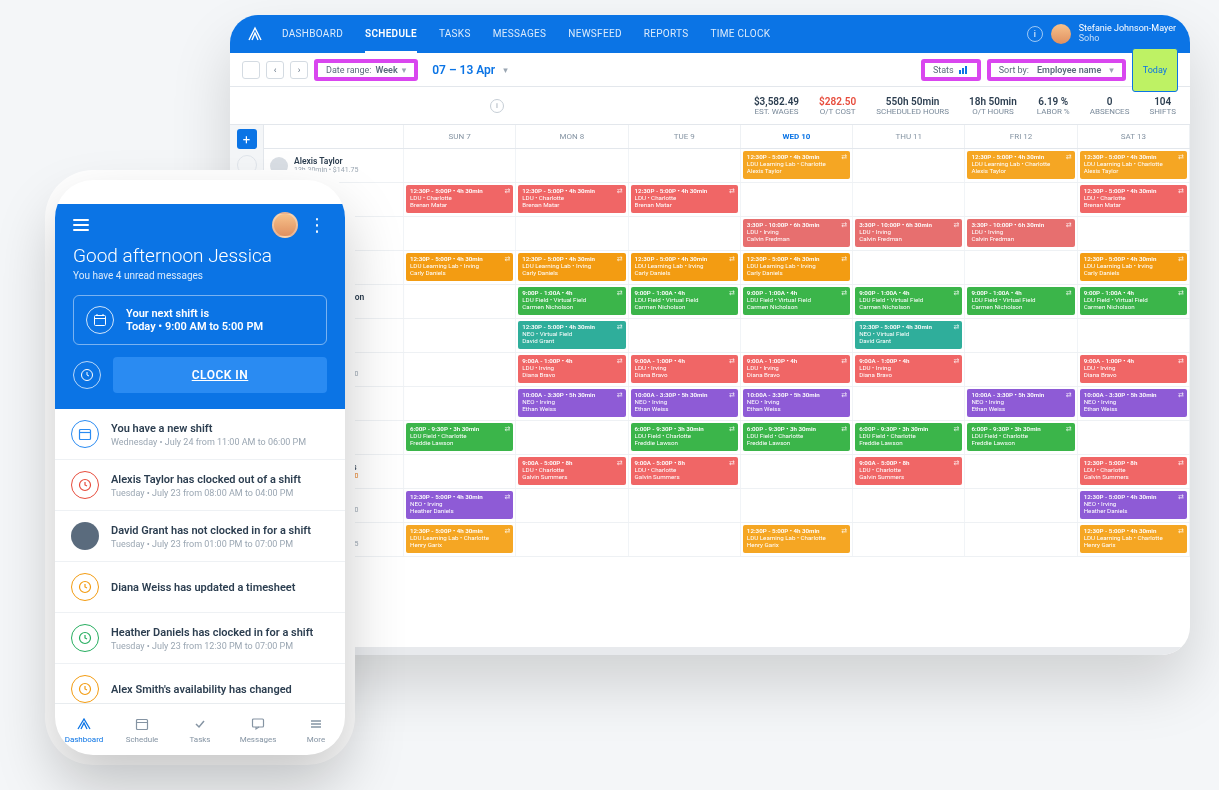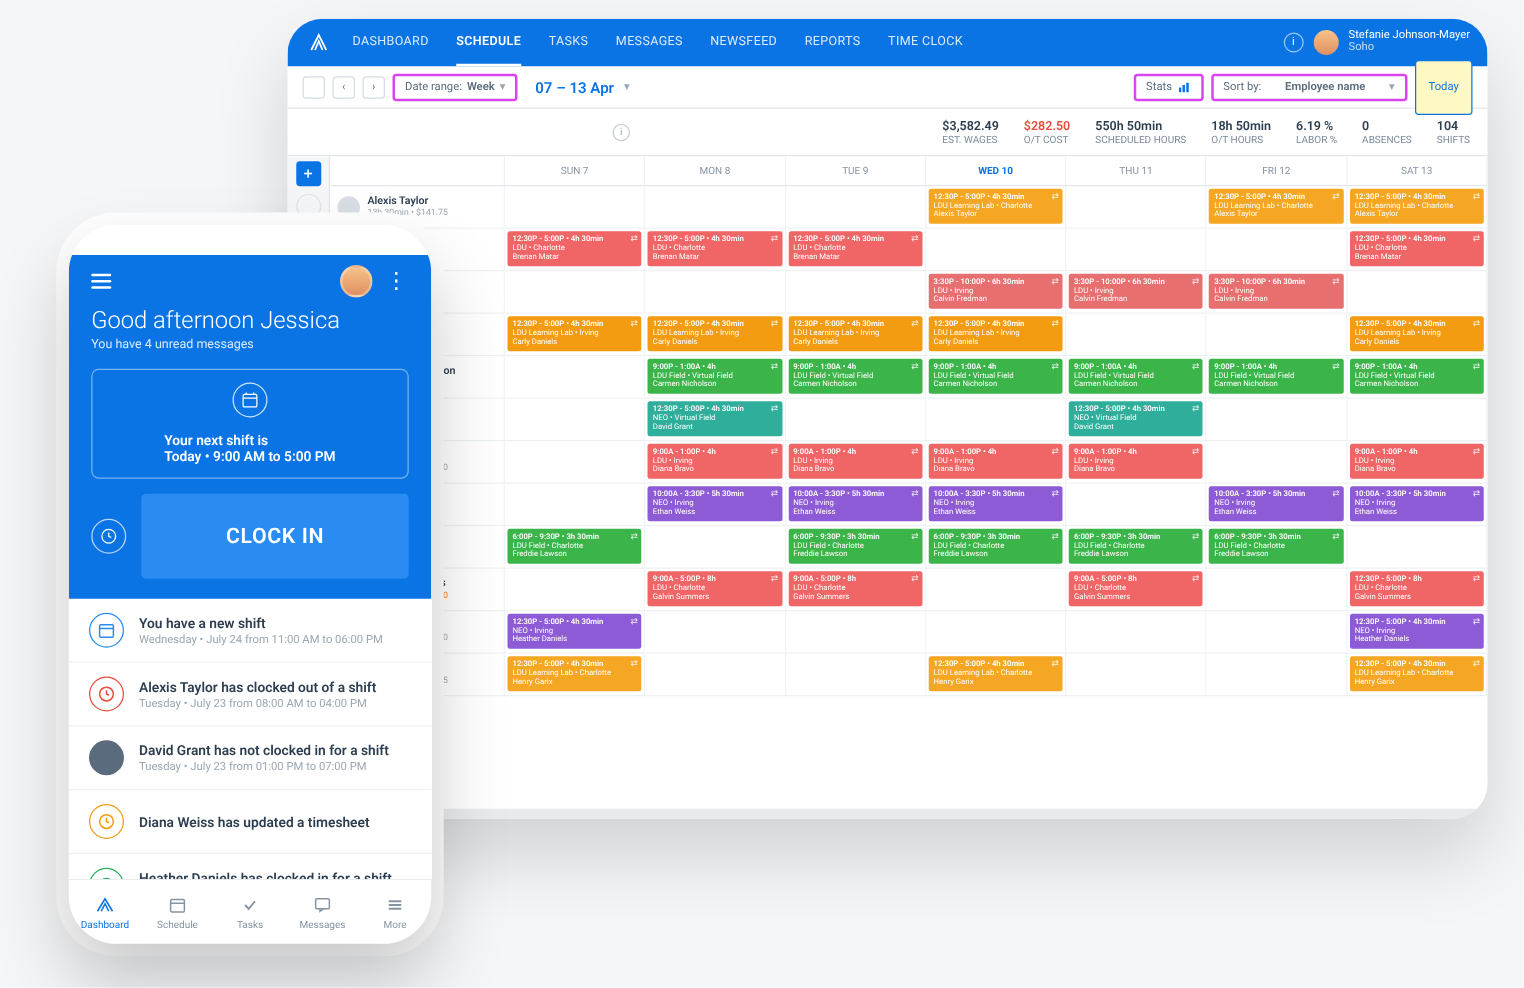--- a/index.html
+++ b/index.html
@@ -14,26 +14,26 @@
   .nav-tabs { display:flex; gap:22px; flex:1; }
   .nav-tab { opacity:.85; padding:12px 0; cursor:pointer; letter-spacing:.3px; }
   .nav-tab.active { opacity:1; border-bottom:2px solid #fff; font-weight:600; }
   .userbox { display:flex; align-items:center; gap:8px; font-size:9px; }
   .avatar { width:20px; height:20px; border-radius:50%; background:linear-gradient(#f7c28b,#e09060); }
   .userbox .ucol { line-height:1.1; }
   .info-ico { width:16px; height:16px; border:1px solid rgba(255,255,255,.6); border-radius:50%; display:flex; align-items:center; justify-content:center; margin-right:8px; font-size:9px; }
 
   .toolbar { height:34px; display:flex; align-items:center; padding:0 12px; border-bottom:1px solid #e3e7ec; font-size:9px; color:#5a6b7d; gap:6px; }
   .sq { width:18px; height:18px; border:1px solid #d4dbe2; border-radius:3px; display:flex; align-items:center; justify-content:center; background:#fff; }
-  .pill { height:22px; border:2px solid #d946ef; border-radius:3px; display:flex; align-items:center; padding:0 8px; background:#fff; }
+  .pill { height:22px; border:4px solid #d946ef; border-radius:3px; display:flex; align-items:center; padding:0 8px; background:#fff; }
   .toolbar .spacer { flex:1; }
-  .btn-today { border:1px solid #0b74e5; color:#0b74e5; border-radius:3px; padding:16px 10px; background:#fef9c3; }
+  .btn-today { border:1px solid #0b74e5; color:#0b74e5; border-radius:3px; padding:16px 10px; background:#bef264; }
 
   .kpibar { height:38px; display:flex; align-items:center; justify-content:flex-end; padding:0 14px 0 0; border-bottom:1px solid #e3e7ec; gap:20px; font-size:8px; color:#7a8a9a; }
-  .kpi { text-align:left; }
+  .kpi { text-align:center; }
   .kpi .v { font-size:10px; color:#2c3e50; font-weight:600; }
   .kpi.red .v { color:#e74c3c; }
   .kpibar .infoic { width:14px; height:14px; border:1px solid #c6ced6; border-radius:50%; display:flex; align-items:center; justify-content:center; margin-right:auto; margin-left:260px; color:#9aa6b2; }
 
   .gridwrap { display:flex; flex:1; overflow:hidden; }
   .leftcol { width:34px; background:#f4f6f8; border-right:1px solid #e3e7ec; padding-top:4px; display:flex; flex-direction:column; align-items:center; gap:6px; }
   .addbtn { width:20px; height:20px; background:#0b74e5; color:#fff; border-radius:3px; display:flex; align-items:center; justify-content:center; font-size:13px; }
   .lefticon { width:20px; height:20px; border:1px solid #dfe4ea; border-radius:50%; }
 
   .sheet { flex:1; overflow:auto; }
@@ -66,25 +66,25 @@
   .notch { position:absolute; top:0; left:50%; transform:translateX(-50%); width:120px; height:22px; background:#fff; border-radius:0 0 16px 16px; z-index:3; }
   .statusbar { height:24px; }
   .phone-hdr { background:#0b74e5; color:#fff; padding:10px 18px 16px; }
   .phone-hdr .topicons { display:flex; align-items:center; justify-content:space-between; height:22px; }
   .burger { display:flex; flex-direction:column; gap:3px; }
   .burger span { width:16px; height:2px; background:#fff; border-radius:1px; }
   .pavatar { width:26px; height:26px; border-radius:50%; background:linear-gradient(#f7c28b,#e09060); border:2px solid rgba(255,255,255,.3); }
   .dots { font-size:18px; line-height:0; margin-left:10px; letter-spacing:1px;}
   .greet { font-size:19px; font-weight:300; margin-top:8px; }
   .unread { font-size:10px; opacity:.85; margin-top:3px; }
-  .nextshift { border:1px solid rgba(255,255,255,.45); border-radius:6px; margin-top:14px; padding:10px 12px; display:flex; align-items:center; gap:12px; font-size:11px;flex-direction:column; }
+  .nextshift { border:1px solid rgba(255,255,255,.45); border-radius:6px; margin-top:14px; padding:10px 12px; display:flex; align-items:center; gap:12px; font-size:11px; }
   .nsico { width:28px; height:28px; border:1.5px solid rgba(255,255,255,.8); border-radius:50%; display:flex; align-items:center; justify-content:center; }
   .clockrow { display:flex; align-items:center; gap:12px; margin-top:12px; }
   .clockicon { width:28px; height:28px; border:1.5px solid rgba(255,255,255,.7); border-radius:50%; display:flex; align-items:center; justify-content:center; }
-  .clockbtn { flex:1; background:#2a8bf2; color:#fff; border-radius:4px; text-align:center; padding:24px 0; font-size:17px; font-weight:600; letter-spacing:.5px; }
+  .clockbtn { flex:1; background:#2a8bf2; color:#fff; border-radius:4px; text-align:center; padding:11px 0; font-size:12px; font-weight:600; letter-spacing:.5px;text-decoration:underline; }
 
   .feed { flex:1; overflow:auto; background:#fff; }
   .feeditem { display:flex; gap:12px; padding:11px 16px; border-bottom:1px solid #eef1f4; align-items:center; }
   .ficon { width:28px; height:28px; border-radius:50%; border:1.5px solid; display:flex; align-items:center; justify-content:center; flex:0 0 28px; }
   .fi-blue   { border-color:#2a8bf2; color:#2a8bf2; }
   .fi-red    { border-color:#e74c3c; color:#e74c3c; }
   .fi-orange { border-color:#f39c12; color:#f39c12; }
   .fi-green  { border-color:#27ae60; color:#27ae60; }
   .fi-avatar { border:none; background:#5a6b7d; }
   .feeditem .tx .t1 { font-size:11px; font-weight:600; color:#2c3e50; }
@@ -142,21 +142,21 @@
       <span style="color:#0b74e5;margin-left:5px">
         <svg width="10" height="8" viewBox="0 0 10 8">
             <rect x="0" y="4" width="2" height="4" fill="#0b74e5"></rect>
             <rect x="3" y="2" width="2" height="6" fill="#0b74e5"></rect>
             <rect x="6" y="0" width="2" height="8" fill="#0b74e5"></rect>
           </svg>
       </span>
     </div>
     <div class="pill">
       <span>Sort by:</span>
-      <span style="margin:0 19px;font-weight:600">Employee name</span>
+      <span style="margin:0 8px;font-weight:600">Employee name</span>
       <span style="color:#9aa6b2">▾</span>
     </div>
     <div class="btn-today">Today</div>
   </div>
 
   <div class="kpibar">
     <div class="infoic">i</div>
     <div id="kpis" style="display:flex;gap:20px">
         <div class="kpi">
           <div class="v">$3,582.49</div>

